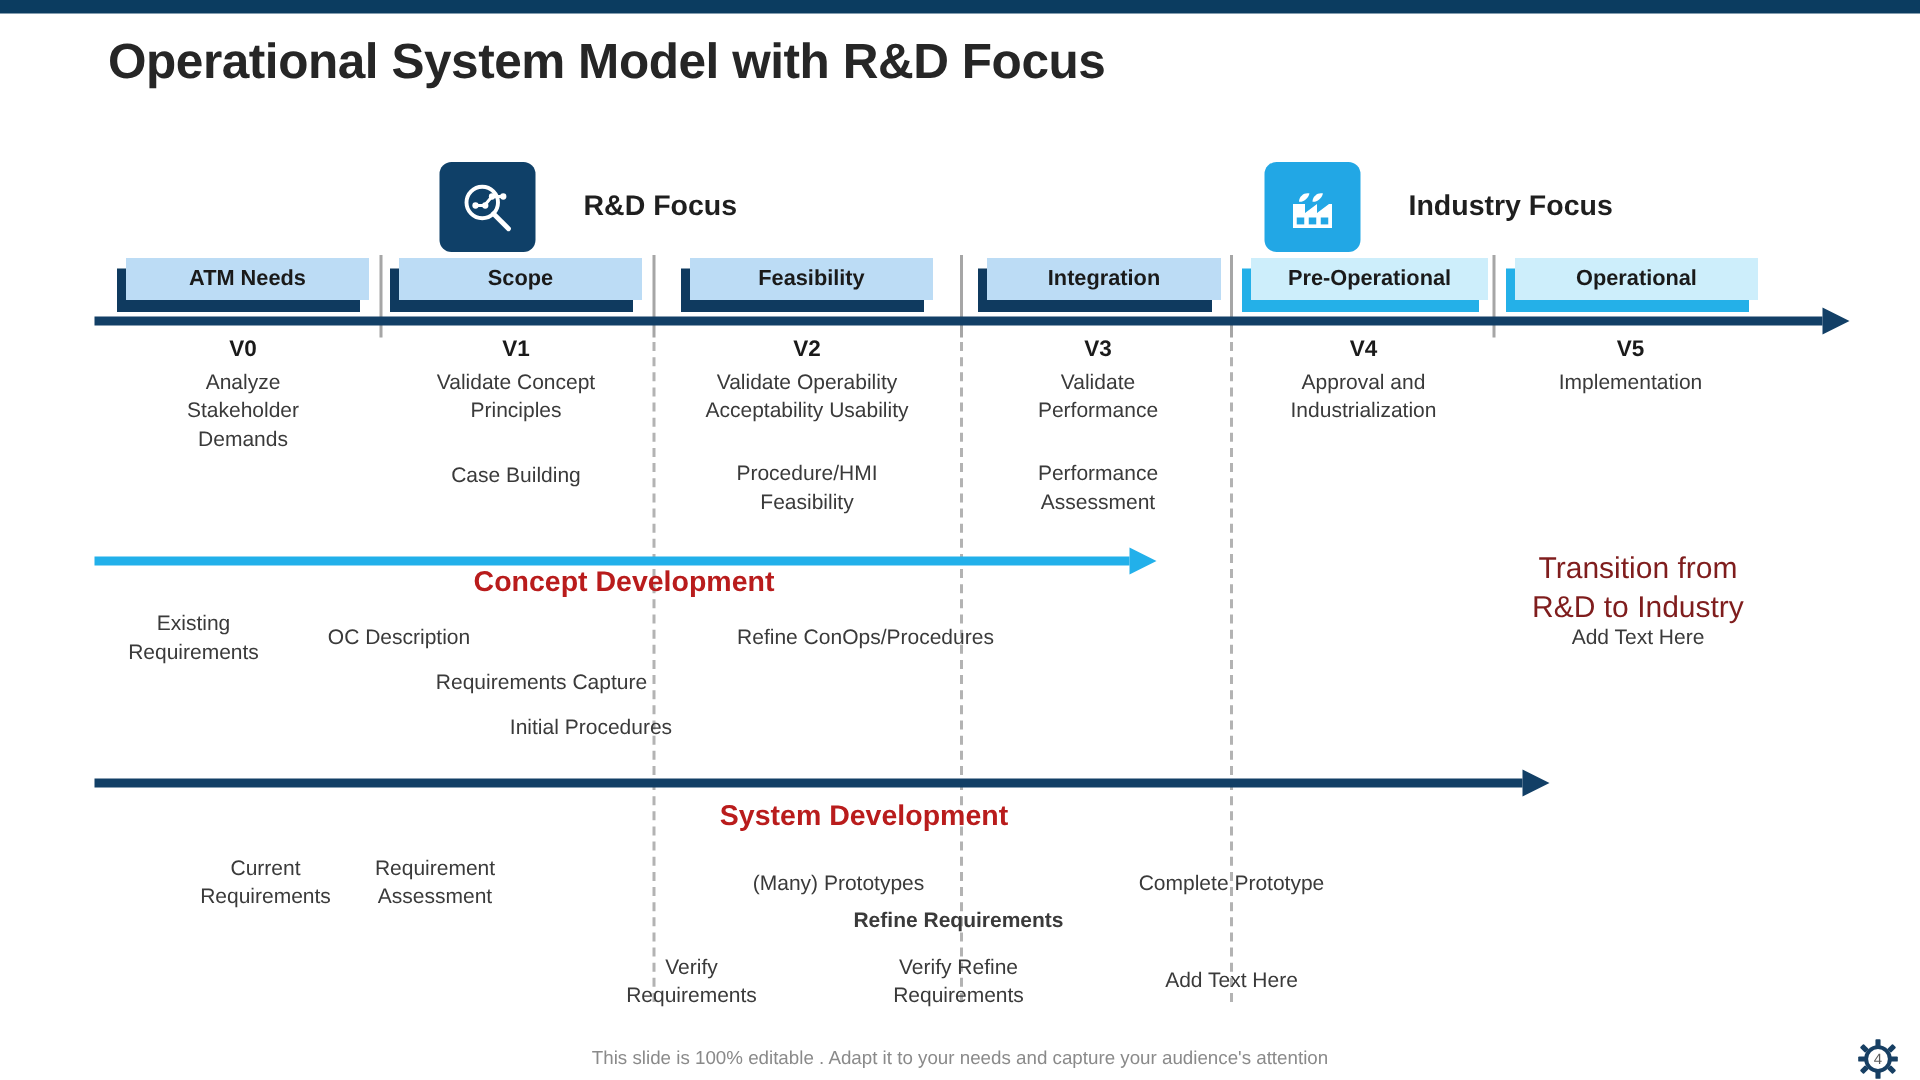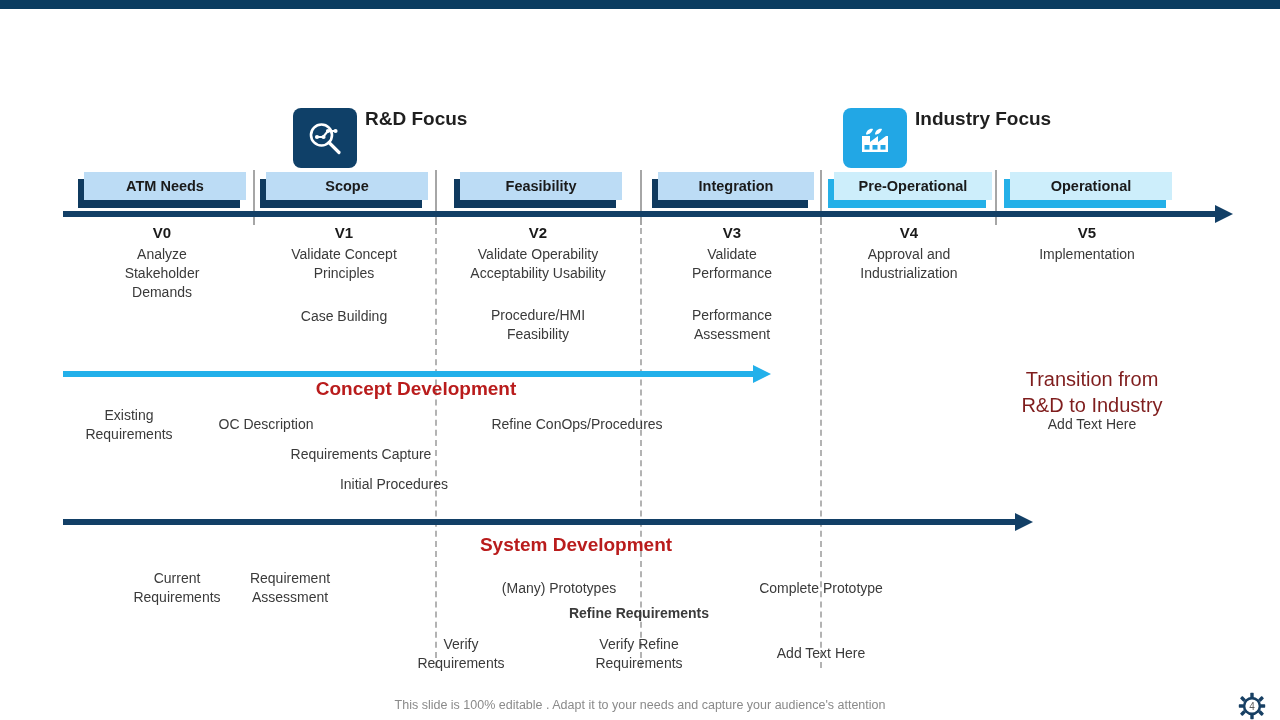--- a/index.html
+++ b/index.html
@@ -17,21 +17,21 @@
   .topbar{position:absolute;left:0;top:0;width:1280px;height:9px;background:#0b3c60;}
 
   
   .title{
     position:absolute;left:72px;top:22px;
     font-size:33px;font-weight:bold;letter-spacing:-0.3px;
     color:#262626;white-space:nowrap;
   }
 
   
-  .focus{position:absolute;display:flex;align-items:flex-start;gap:8px;}
+  .focus{position:absolute;display:flex;align-items:center;gap:32px;}
   .focus-ico{width:64px;height:60px;border-radius:8px;display:flex;align-items:center;justify-content:center;}
   .focus-ico.rd{background:#0f4068;}
   .focus-ico.ind{background:#22a7e5;}
   .focus-lbl{font-size:19px;font-weight:bold;color:#1f1f1f;white-space:nowrap;}
 
   
   .phase{position:absolute;height:30px;}
   .phase .shadow{
     position:absolute;left:0;top:7px;width:100%;height:29px;
   }
@@ -74,20 +74,21 @@
     display:flex;align-items:center;justify-content:center;
     font-size:10px;color:#5c5c5c;}
 </style>
 </head>
 <body>
 
 <div id="slide">
 
   <div class="topbar"></div>
 
+  <div class="title">Operational System Model with R&amp;D Focus</div>
 
   <div class="focus" style="left:293px;top:108px;">
     <div class="focus-ico rd">
       <svg width="40" height="40" viewBox="0 0 40 40">
         <circle cx="16.5" cy="17" r="10.5" fill="none" stroke="#ffffff" stroke-width="2.6"></circle>
         <line x1="24" y1="24.5" x2="34" y2="34.5" stroke="#ffffff" stroke-width="3.2" stroke-linecap="round"></line>
         <polyline points="12,19 18,19 23,13 30,13" fill="none" stroke="#ffffff" stroke-width="2" stroke-linecap="round" stroke-linejoin="round"></polyline>
         <circle cx="12" cy="19" r="2.1" fill="#ffffff"></circle>
         <circle cx="18.5" cy="19" r="2.1" fill="#ffffff"></circle>
         <circle cx="23" cy="13" r="2.1" fill="#ffffff"></circle>

